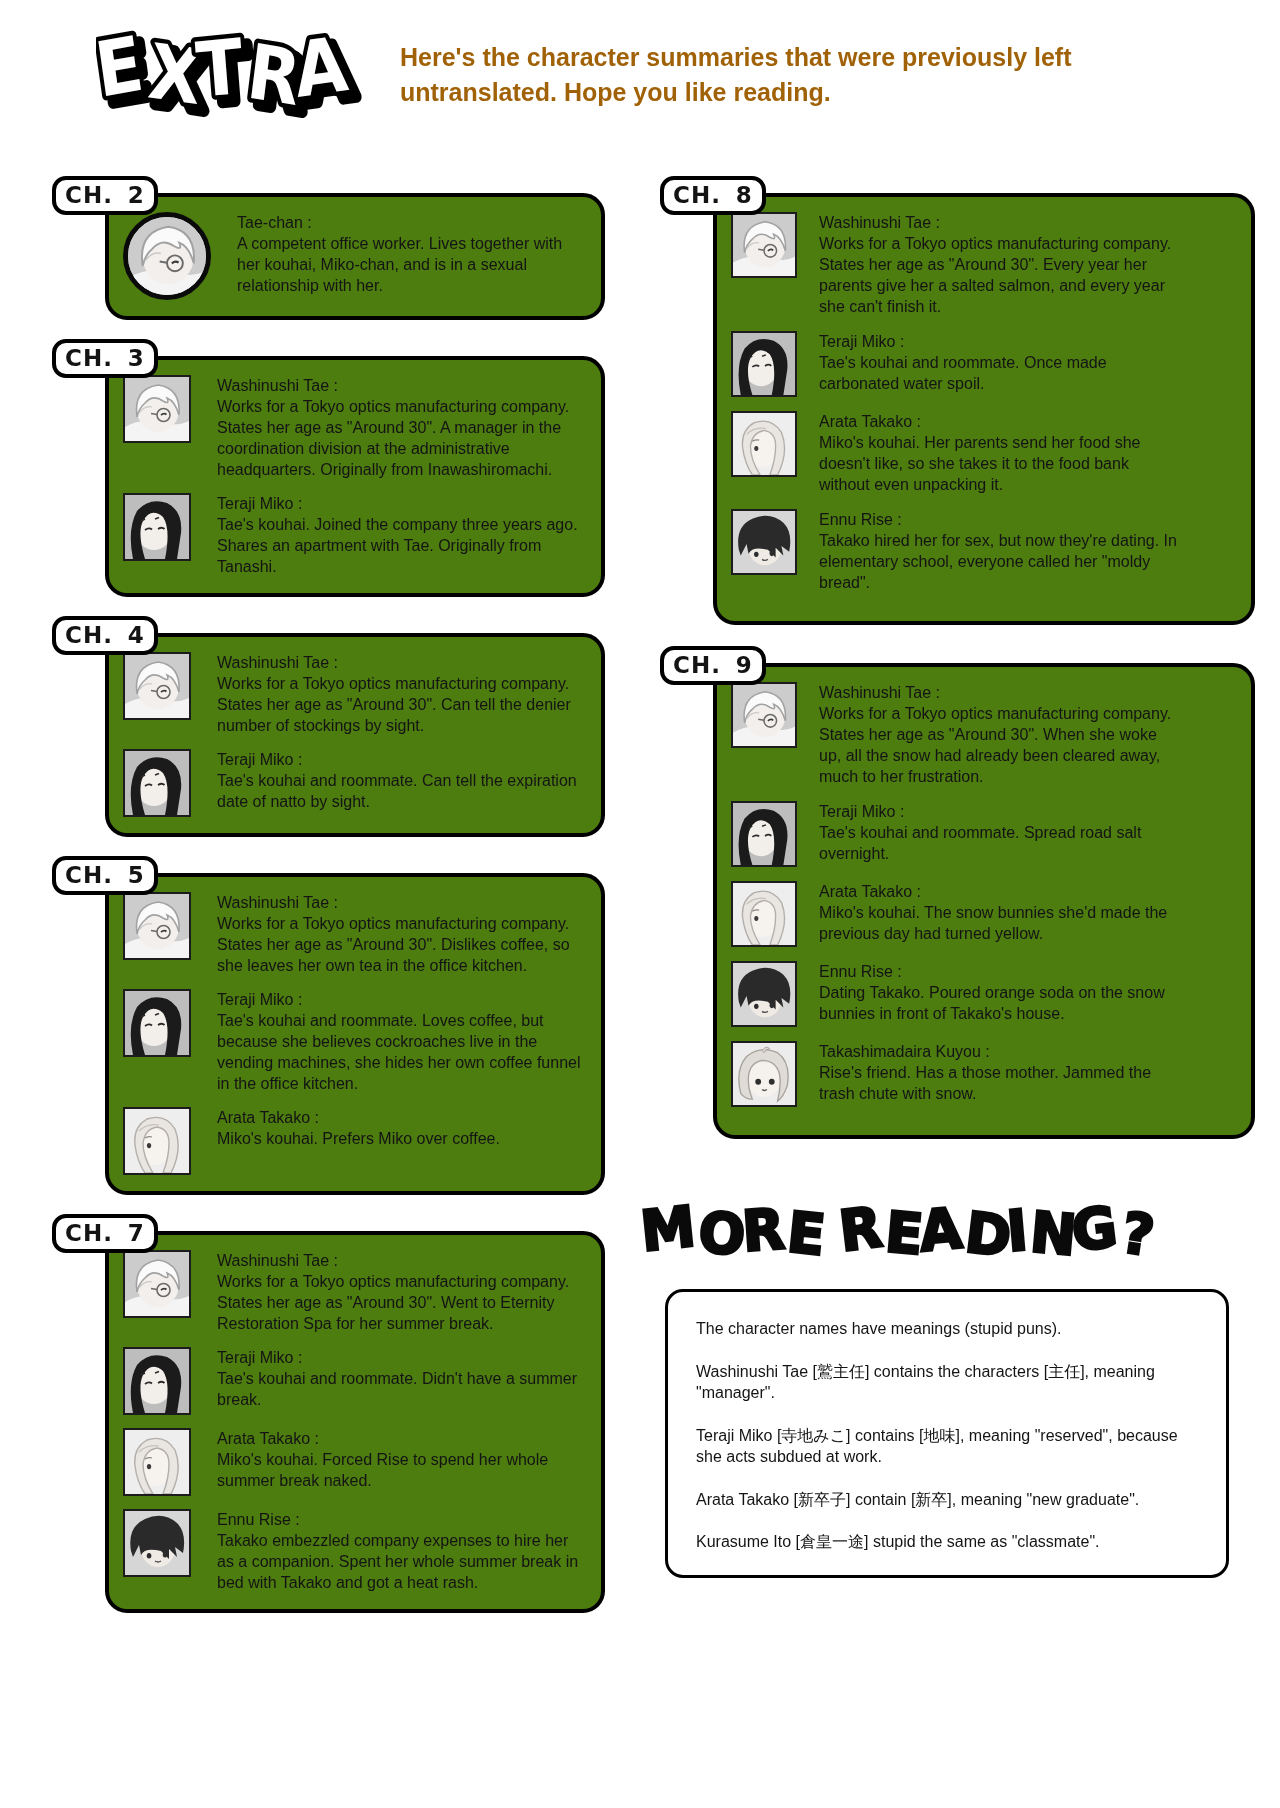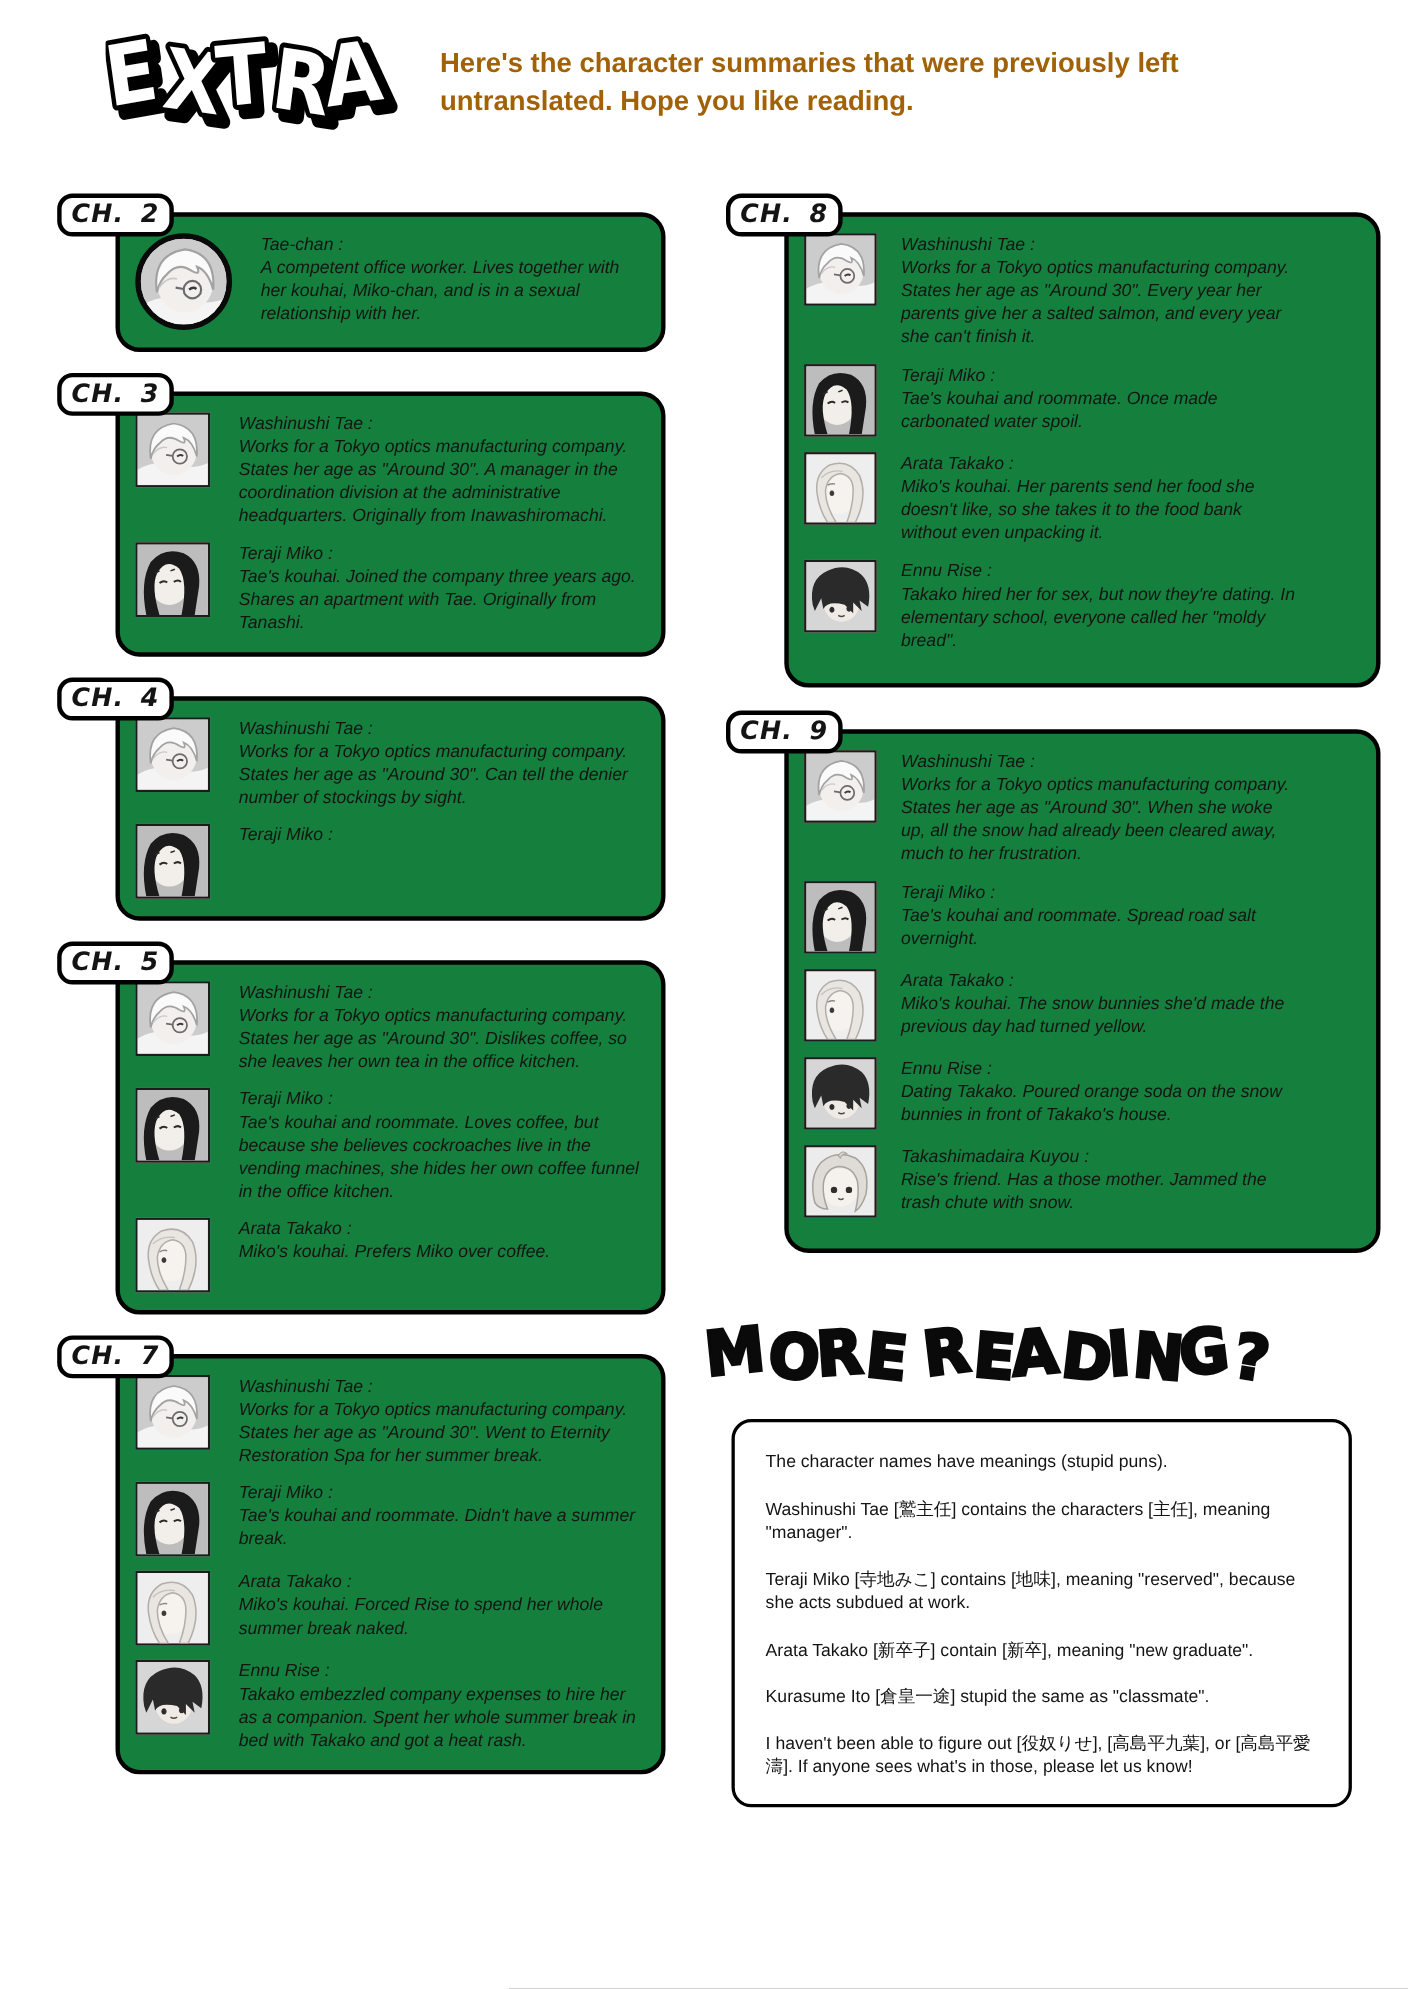--- a/index.html
+++ b/index.html
@@ -10,22 +10,22 @@
   #logo{position:absolute;left:96px;top:18px;}
   #intro{position:absolute;left:400px;top:40px;width:680px;font-size:25px;line-height:35px;
          font-weight:600;color:#a16207;}
 
   
   .col{position:absolute;}
   #col-left{left:105px;top:193px;width:500px;}
   #col-right{left:713px;top:193px;width:542px;}
 
   
-  .chapter{position:relative;border:4px solid #000;border-radius:22px;background:#15803d;
-           padding:15px 16px 14px 14px;font-style:italic;}
+  .chapter{position:relative;border:4px solid #000;border-radius:22px;background:#4d7c0f;
+           padding:15px 16px 14px 14px;}
   .chapter + .chapter{margin-top:36px;}
   #col-right .chapter + .chapter{margin-top:38px;}
   .chapter-label{position:absolute;top:-21px;left:-57px;background:#fff;border:4px solid #000;
                  border-radius:14px;padding:2px 9px 3px;font-size:23px;font-weight:700;
                  letter-spacing:1px;word-spacing:6px;min-width:52px;text-align:center;
                  font-family:"DejaVu Sans","Liberation Sans",sans-serif;z-index:2;}
 
   
   .entry{display:flex;align-items:flex-start;gap:26px;margin-bottom:13px;}
   #col-right .entry{gap:22px;margin-bottom:14px;}
@@ -165,20 +165,21 @@
         </div>
       </div>
       <div class="entry">
         <div class="portrait">
             <svg viewBox="0 0 64 64" preserveAspectRatio="xMidYMid slice">
               <use href="#pic-miko"></use>
             </svg>
           </div>
         <div class="entry-text">
           <div class="char-name">Teraji Miko :</div>
+          <div class="char-desc">Tae's kouhai and roommate. Can tell the expiration date of natto by sight.</div>
         </div>
       </div>
     </div>
 
     <div class="chapter">
       <div class="chapter-label">CH. 5</div>
       <div class="entry">
         <div class="portrait">
             <svg viewBox="0 0 64 64" preserveAspectRatio="xMidYMid slice">
               <use href="#pic-tae"></use>
@@ -374,17 +375,16 @@
     <svg id="more-reading-title" width="520" height="74" viewBox="0 0 520 74">
       <text x="6" y="58" font-family="DejaVu Sans, Liberation Sans, sans-serif" font-size="56" font-weight="bold" fill="#0a0a0a" stroke="#0a0a0a" stroke-width="3" textLength="508" lengthAdjust="spacingAndGlyphs" rotate="-6 5 -4 6 0 -7 5 -5 7 -5 5 -7 9">MORE READING?</text>
     </svg>
 
     <div id="meanings-box">
       <p>The character names have meanings (stupid puns).</p>
       <p>Washinushi Tae [鷲主任] contains the characters [主任], meaning "manager".</p>
       <p>Teraji Miko [寺地みこ] contains [地味], meaning "reserved", because she acts subdued at work.</p>
       <p>Arata Takako [新卒子] contain [新卒], meaning "new graduate".</p>
       <p>Kurasume Ito [倉皇一途] stupid the same as "classmate".</p>
-      <p>I haven't been able to figure out [役奴りせ], [高島平九葉], or [高島平愛濤]. If anyone sees what's in those, please let us know!</p>
     </div>
   </div>
 
 </div>
 
 </body></html>

